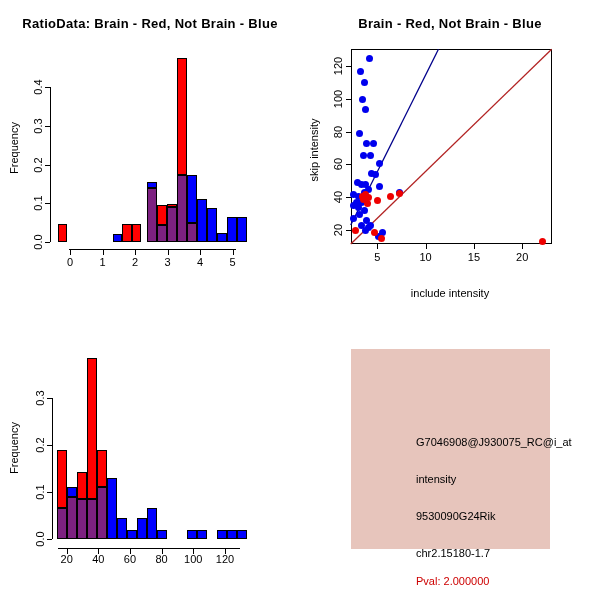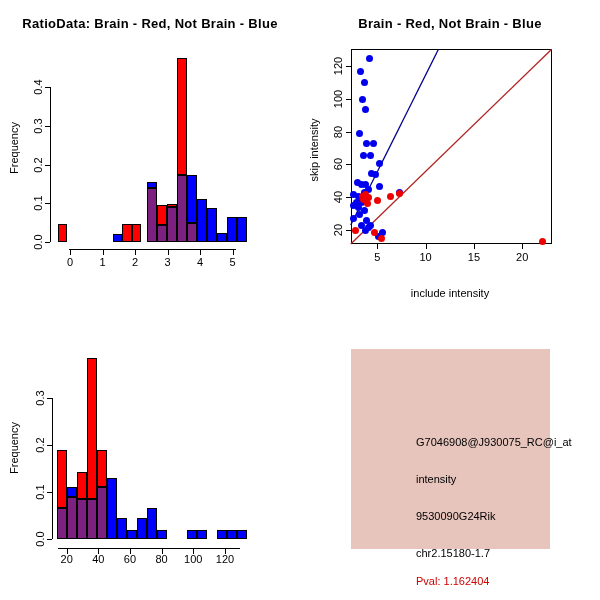--- a/index.html
+++ b/index.html
@@ -207,17 +207,17 @@
         <div class="bar" style="left: 236.674px; top: 229.6px; width: 9.9729px; height: 9.4px; background: rgb(0, 0, 255);"></div>
       </div>
   </div>
 
   <div class="panel" style="left:300px;top:300px">
     <div class="infobox" id="infobox" style="background: rgb(231, 197, 188);">
       <div class="info-line" style="top: 87px; color: rgb(0, 0, 0);">G7046908@J930075_RC@i_at</div>
       <div class="info-line" style="top: 124px; color: rgb(0, 0, 0);">intensity</div>
       <div class="info-line" style="top: 161px; color: rgb(0, 0, 0);">9530090G24Rik</div>
       <div class="info-line" style="top: 198px; color: rgb(0, 0, 0);">chr2.15180-1.7</div>
-      <div class="info-line" style="top: 226px; color: rgb(205, 0, 0);">Pval: 1.162404</div>
+      <div class="info-line" style="top: 226px; color: rgb(205, 0, 0);">Pval: 2.000000</div>
     </div>
   </div>
 
 </div>
 
 </body></html>

